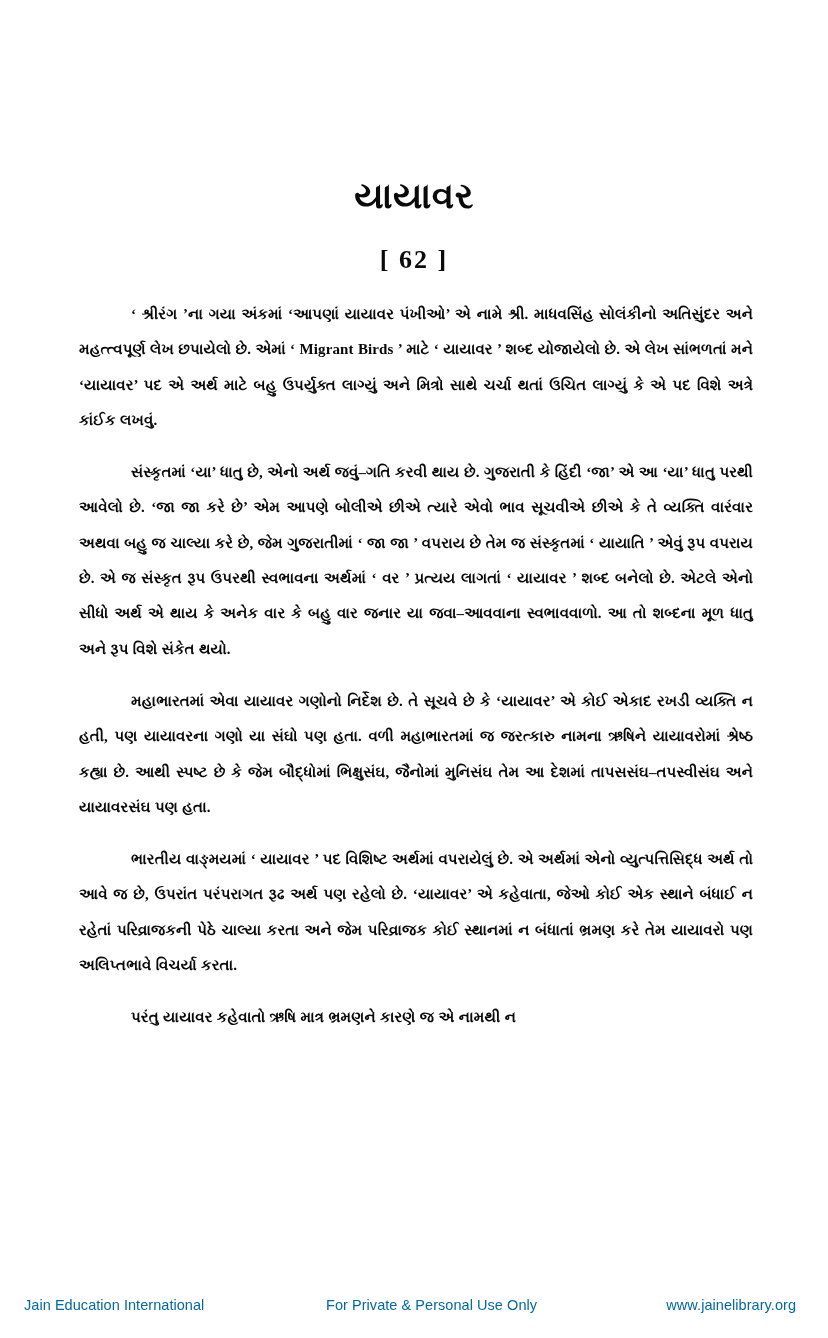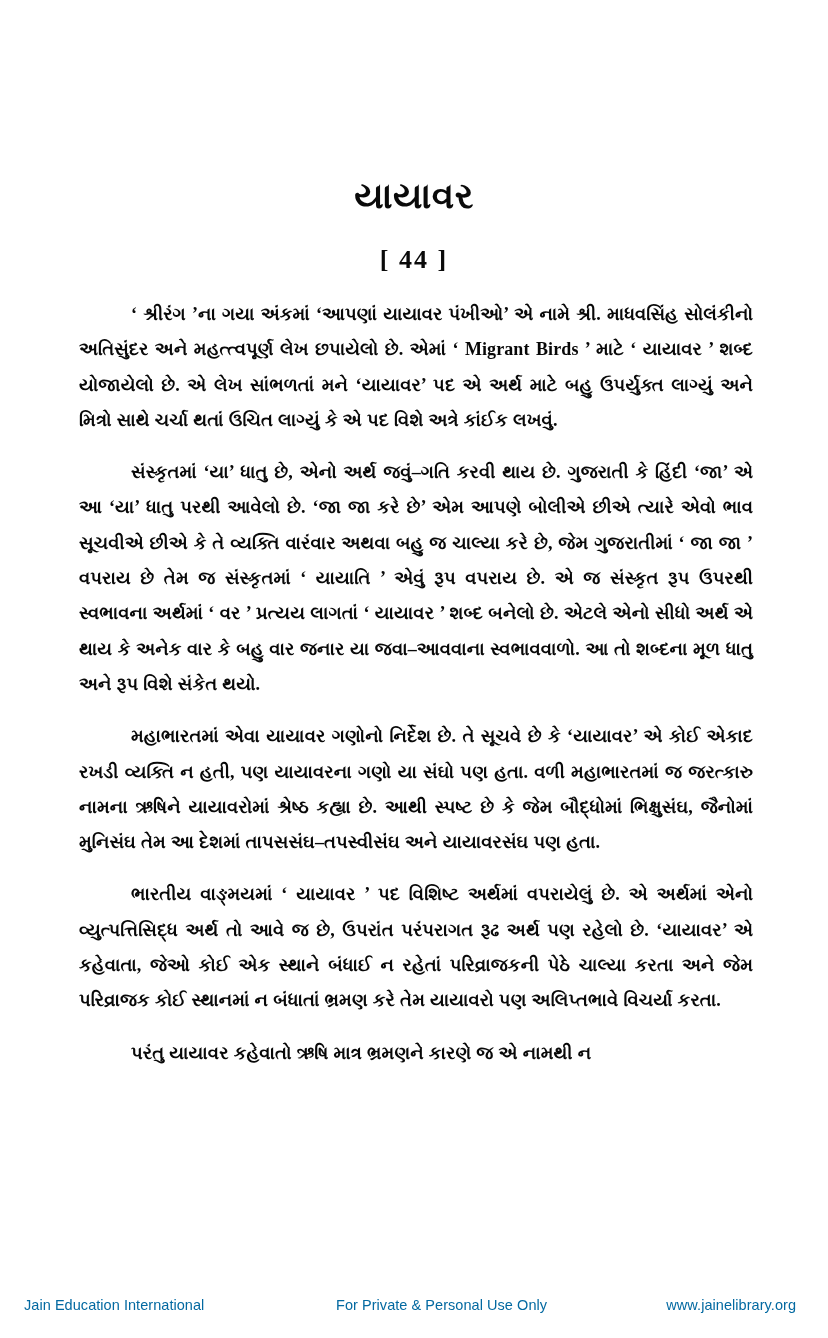--- a/index.html
+++ b/index.html
@@ -52,21 +52,21 @@
   
   .text-column {
     position: absolute;
     left: 79px;
     top: 297px;
     width: 674px;
   }
 
   .para {
     margin: 0 0 0 0;
-    font-size: 18px;
+    font-size: 15px;
     line-height: 35.3px;
     text-align: justify;
     text-align-last: left;
     color: #080808;
     font-weight: 600;
     letter-spacing: 0.1px;
     word-spacing: 0.5px;
   }
   .para + .para {
     margin-top: 17px;
@@ -92,35 +92,35 @@
     font-size: 14.5px;
     color: #0369a1;
     letter-spacing: 0.05px;
   }
   .footer-left {
     position: absolute;
     left: 24px;
   }
   .footer-center {
     position: absolute;
-    left: 336px;
+    left: 326px;
   }
   .footer-right {
     position: absolute;
     right: 32px;
   }
 </style>
 </head>
 <body>
 
 <div class="page">
 
   <div class="heading-block">
     <h1 class="doc-title">યાયાવર</h1>
-    <p class="doc-number">[ 44 ]</p>
+    <p class="doc-number">[ 62 ]</p>
   </div>
 
   <div class="text-column">
 
     <p class="para">
       <span class="indent"></span><span>‘ શ્રીરંગ ’ના ગયા અંકમાં ‘આપણાં યાયાવર પંખીઓ’ એ નામે શ્રી. માધવસિંહ સોલંકીનો અતિસુંદર અને મહત્ત્વપૂર્ણ લેખ છપાયેલો છે. એમાં ‘ Migrant Birds ’ માટે ‘ યાયાવર ’ શબ્દ યોજાયેલો છે. એ લેખ સાંભળતાં મને ‘યાયાવર’ પદ એ અર્થ માટે બહુ ઉપર્યુક્ત લાગ્યું અને મિત્રો સાથે ચર્ચા થતાં ઉચિત લાગ્યું કે એ પદ વિશે અત્રે કાંઈક લખવું.</span>
     </p>
 
     <p class="para">
       <span class="indent"></span><span>સંસ્કૃતમાં ‘યા’ ધાતુ છે, એનો અર્થ જવું–ગતિ કરવી થાય છે. ગુજરાતી કે હિંદી ‘જા’ એ આ ‘યા’ ધાતુ પરથી આવેલો છે. ‘જા જા કરે છે’ એમ આપણે બોલીએ છીએ ત્યારે એવો ભાવ સૂચવીએ છીએ કે તે વ્યક્તિ વારંવાર અથવા બહુ જ ચાલ્યા કરે છે, જેમ ગુજરાતીમાં ‘ જા જા ’ વપરાય છે તેમ જ સંસ્કૃતમાં ‘ યાયાતિ ’ એવું રૂપ વપરાય છે. એ જ સંસ્કૃત રૂપ ઉપરથી સ્વભાવના અર્થમાં ‘ વર ’ પ્રત્યય લાગતાં ‘ યાયાવર ’ શબ્દ બનેલો છે. એટલે એનો સીધો અર્થ એ થાય કે અનેક વાર કે બહુ વાર જનાર યા જવા–આવવાના સ્વભાવવાળો. આ તો શબ્દના મૂળ ધાતુ અને રૂપ વિશે સંકેત થયો.</span>

